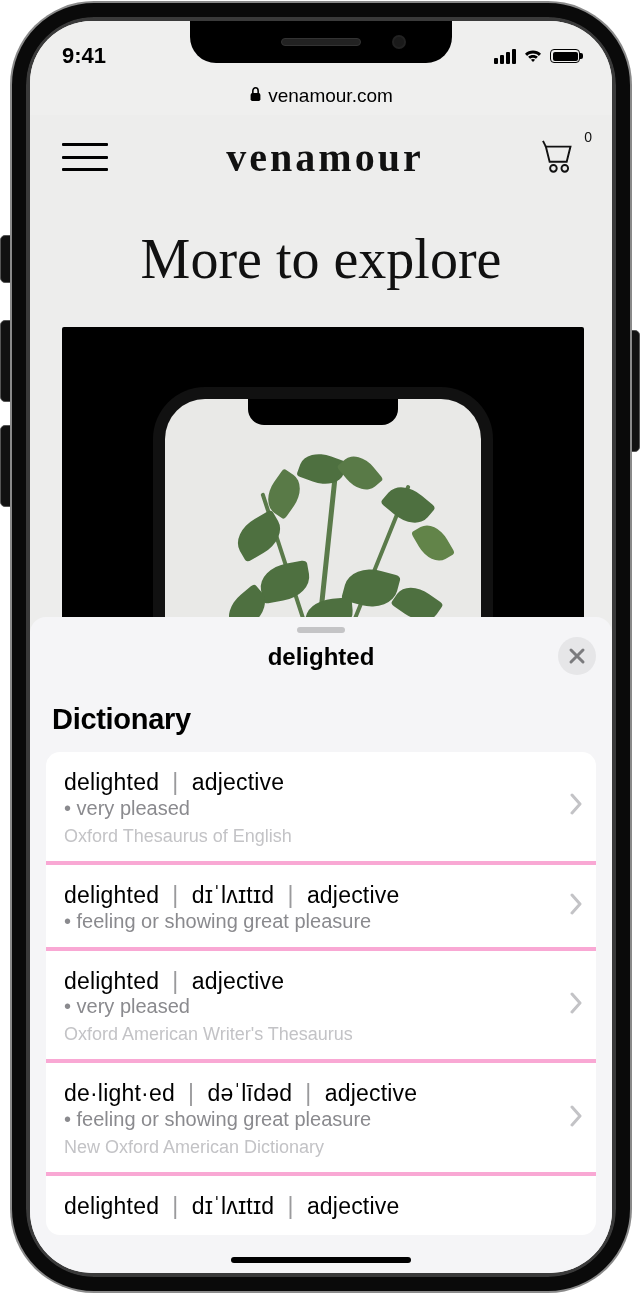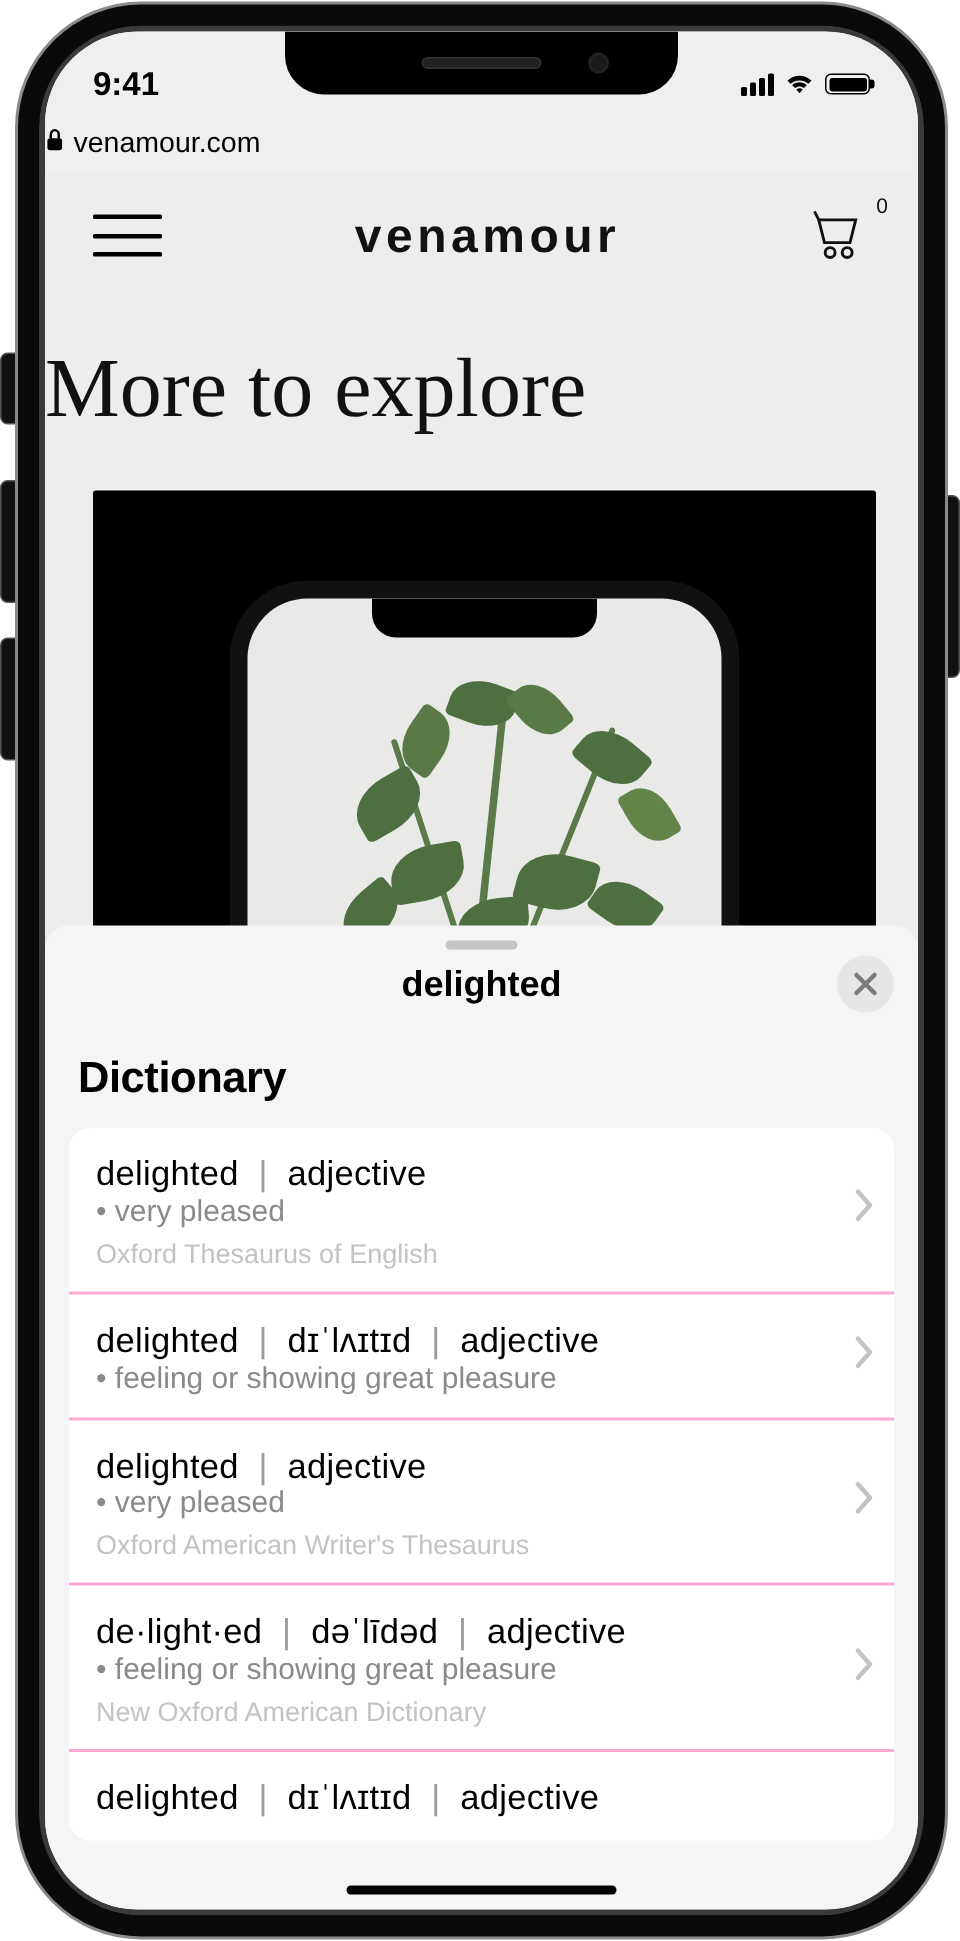--- a/index.html
+++ b/index.html
@@ -66,49 +66,50 @@
   .bars span:nth-child(4){left:18px;height:15px;}
   .wifi svg { width:22px; height:16px; }
   .battery { width:30px; height:14px; border:1.5px solid #000; border-radius:4px; position:relative;}
   .battery::after { content:""; position:absolute; right:-4px; top:3px; width:3px; height:6px; background:#000; border-radius:0 2px 2px 0;}
   .battery .fill { position:absolute; inset:1.5px; background:#000; border-radius:2px;}
 
   
   .url-bar {
     height: 38px;
     background: #efefee;
-    display:flex; align-items:center; 
+    display:flex; align-items:center; justify-content:center;
     font-size: 19px; color:#000;
     gap:6px;
     z-index:40; position:relative;
   }
   .lock-icon svg { width:13px; height:16px; }
 
   
   .site-header {
     height: 84px;
     display:flex; align-items:center; justify-content:space-between;
     padding: 0 32px;
     background:#ededec;
   }
   .hamburger { width:46px; height:28px; display:flex; flex-direction:column; justify-content:space-between;}
   .hamburger span { height:3px; background:#000; border-radius:1px;}
   .logo {
-    font-family: Liberation Sans, sans-serif;
-    font-size: 32px; letter-spacing: 3px; font-weight:700;
+    font-family: Liberation Serif, serif;
+    font-size: 40px; letter-spacing: 3px; font-weight:700;
     color:#111;
   }
   .cart { position:relative; width:38px; height:36px; }
   .cart svg { width:38px; height:36px; stroke:#111; fill:none; stroke-width:2; }
   .cart-badge { position:absolute; top:-10px; right:-12px; font-size:14px; color:#111;}
 
   
   .hero-title {
     font-family: Georgia, "Times New Roman", serif;
     font-size: 56px;
+    text-align: center;
     color:#111;
     margin: 28px 0 36px;
     font-weight: 400;
   }
   .promo {
     margin: 0 28px 0 32px;
     background:#000;
     height: 340px;
     border-radius: 2px;
     display:flex; align-items:flex-end; justify-content:center;
@@ -171,21 +172,21 @@
     letter-spacing: -0.3px;
   }
   .card {
     background:#fff;
     border-radius: 14px;
     overflow:hidden;
   }
   .entry {
     position:relative;
     padding: 16px 44px 14px 18px;
-    border-bottom: 2px solid #f9a8d4;
+    border-bottom: 4px solid #f9a8d4;
   }
   .entry:last-child { border-bottom:none; }
   .entry-word-line {
     font-size: 23px; color:#000; font-weight:400;
     letter-spacing: 0.2px;
     line-height: 1.25;
   }
   .entry-word-line .w { font-weight:400; }
   .entry-word-line .sep { color:#9a9a9c; }
   .entry-def {

